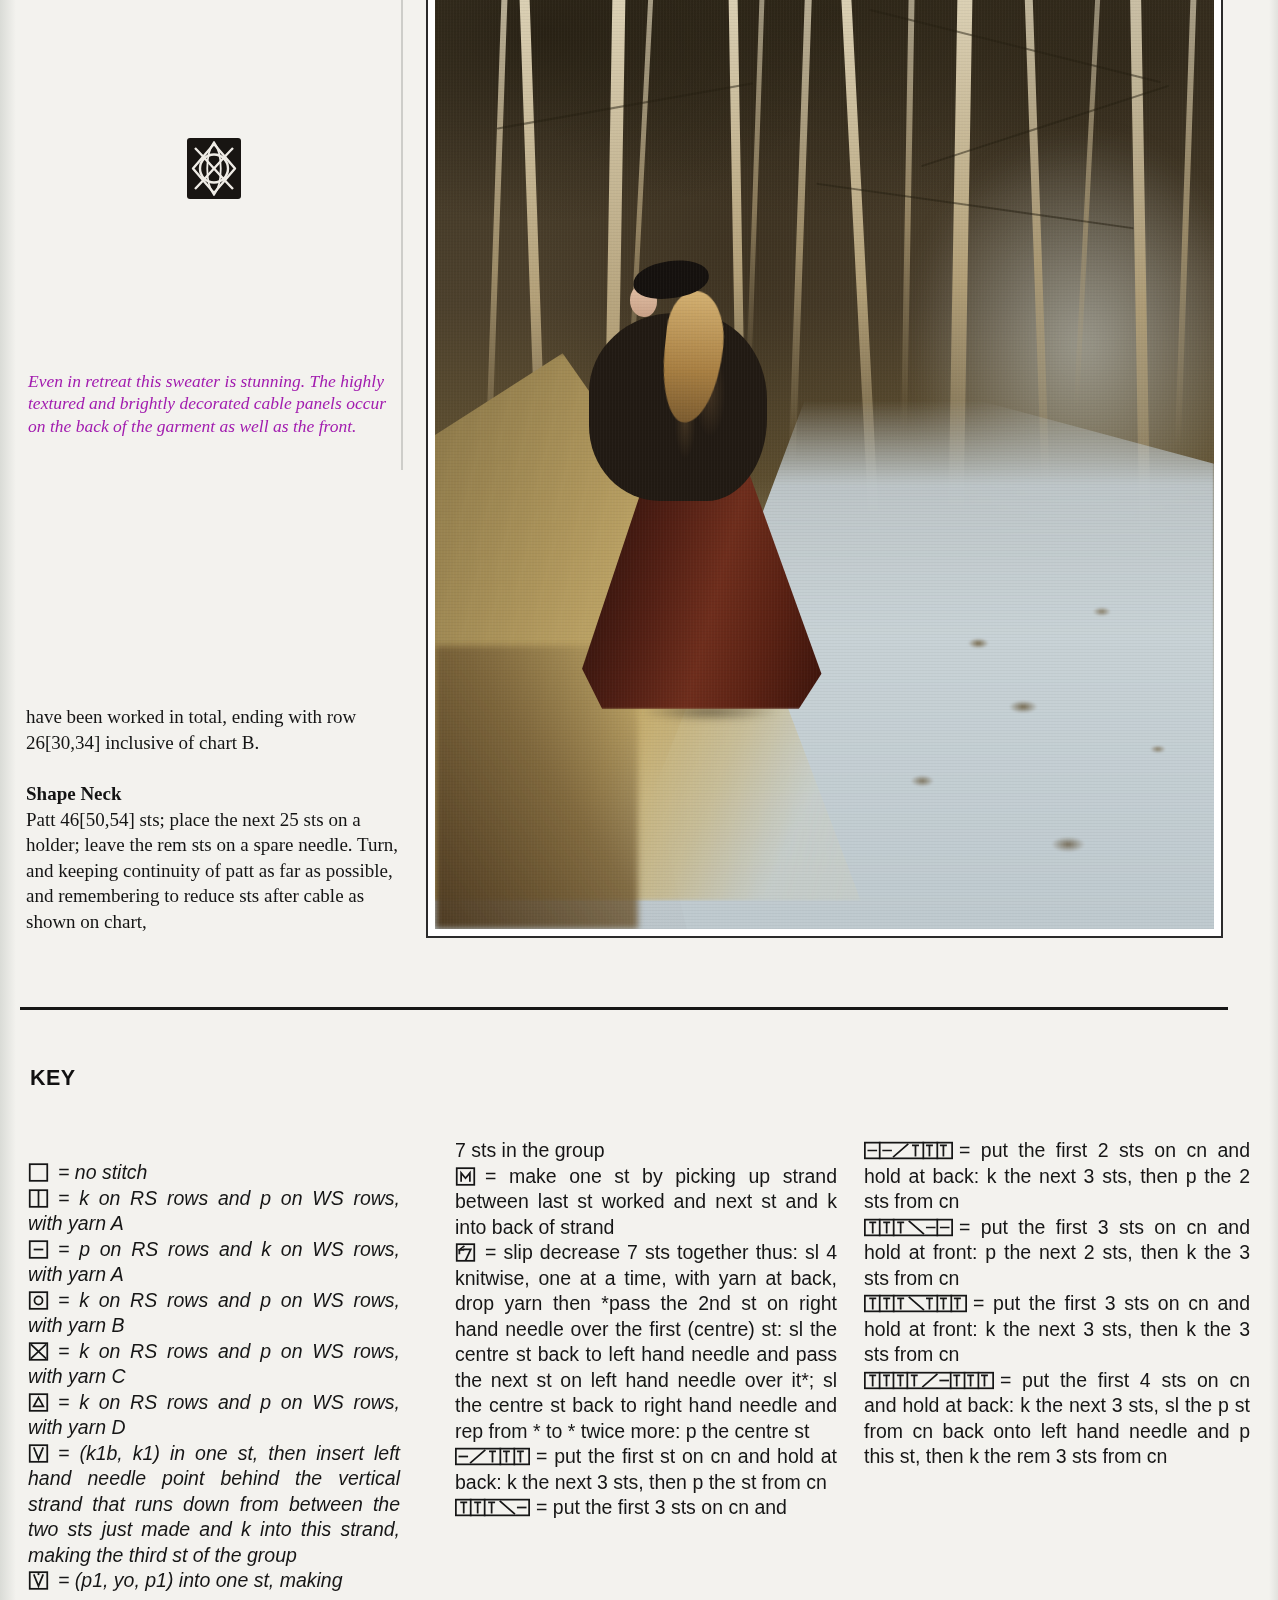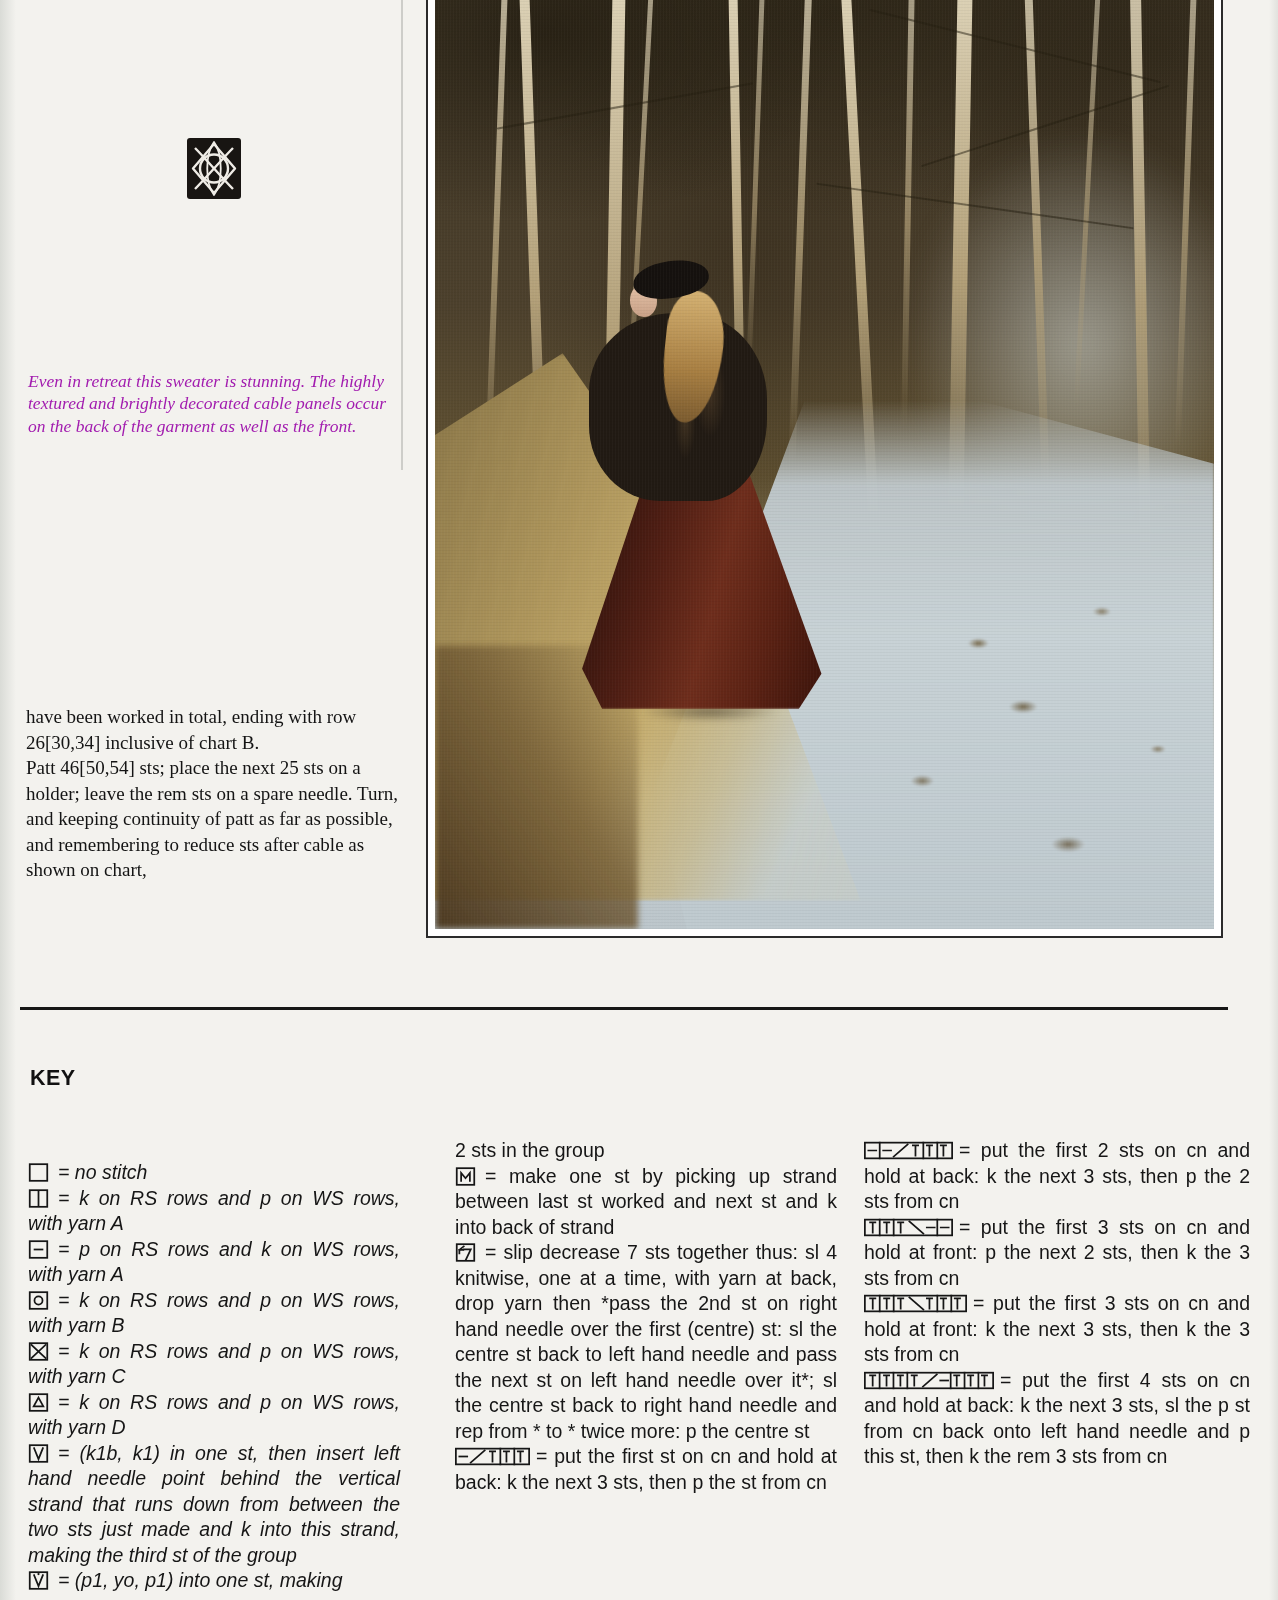--- a/index.html
+++ b/index.html
@@ -163,20 +163,21 @@
     <path d="M9 11 C 19 21, 37 42, 47 52"></path>
     <path d="M47 11 C 37 21, 19 42, 9 52"></path>
     <path d="M28 5 C 37 17, 37 46, 28 58 C 19 46, 19 17, 28 5 Z" stroke-width="1.8"></path>
   </g>
 </svg>
 
 <p class="caption">Even in retreat this sweater is stunning. The highly textured and brightly decorated cable panels occur on the back of the garment as well as the front.</p>
 
 <div class="instructions">
   <p>have been worked in total, ending with row 26[30,34] inclusive of chart B.</p>
+  <p class="head">Shape Neck</p>
   <p>Patt 46[50,54] sts; place the next 25 sts on a holder; leave the rem sts on a spare needle. Turn, and keeping continuity of patt as far as possible, and remembering to reduce sts after cable as shown on chart,</p>
 </div>
 
 <div class="frame">
   <div class="photo">
     <div class="canopy"></div>
     <div class="glade"></div>
 
     <div class="trunk" style="left:58px;width:6px;height:56%;transform:rotate(2deg);opacity:.8"></div>
     <div class="trunk" style="left:94px;width:10px;height:62%;transform:rotate(-2deg)"></div>
@@ -248,38 +249,47 @@
     <svg class="sq" viewBox="0 0 24 24">
         <use href="#g-v"></use>
       </svg><span>= (k1b, k1) in one st, then insert left hand needle point behind the vertical strand that runs down from between the two sts just made and k into this strand, making the third st of the group</span></p>
   <p>
     <svg class="sq" viewBox="0 0 24 24">
         <use href="#g-vdot"></use>
       </svg><span>= (p1, yo, p1) into one st, making</span></p>
 </div>
 
 <div class="kcol kcol2">
-  <p><span>2 sts in the group</span></p>
+  <p><span>7 sts in the group</span></p>
   <p>
     <svg class="sq" viewBox="0 0 24 24">
         <use href="#g-m"></use>
       </svg><span>= make one st by picking up strand between last st worked and next st and k into back of strand</span></p>
   <p>
     <svg class="sq" viewBox="0 0 24 24">
         <use href="#g-s7"></use>
       </svg><span>= slip decrease 7 sts together thus: sl 4 knitwise, one at a time, with yarn at back, drop yarn then *pass the 2nd st on right hand needle over the first (centre) st: sl the centre st back to left hand needle and pass the next st on left hand needle over it*; sl the centre st back to right hand needle and rep from * to * twice more: p the centre st</span></p>
   <p>
     <svg class="cb" style="width:75px" viewBox="0 0 86 24">
       <rect x="1" y="3" width="84" height="18" class="sym-stroke"></rect>
       <line x1="52" y1="3" x2="52" y2="21" class="sym-stroke"></line>
         <line x1="68" y1="3" x2="68" y2="21" class="sym-stroke"></line>
       <line x1="5" y1="12" x2="14" y2="12" class="sym-stroke"></line>
       <line x1="18" y1="19" x2="34" y2="5" class="sym-stroke"></line>
       <path d="M40 6h6M43 6v12 M56 6h6M59 6v12 M72 6h6M75 6v12" class="sym-stroke"></path>
     </svg><span>= put the first st on cn and hold at back: k the next 3 sts, then p the st from cn</span></p>
+  <p>
+    <svg class="cb" style="width:75px" viewBox="0 0 86 24">
+      <rect x="1" y="3" width="84" height="18" class="sym-stroke"></rect>
+      <line x1="18" y1="3" x2="18" y2="21" class="sym-stroke"></line>
+        <line x1="34" y1="3" x2="34" y2="21" class="sym-stroke"></line>
+      <path d="M7 6h6M10 6v12 M23 6h6M26 6v12 M39 6h6M42 6v12" class="sym-stroke"></path>
+      <line x1="52" y1="5" x2="68" y2="19" class="sym-stroke"></line>
+      <line x1="72" y1="12" x2="81" y2="12" class="sym-stroke"></line>
+    </svg><span>= put the first 3 sts on cn and</span></p>
 </div>
 
 <div class="kcol kcol3">
   <p>
     <svg class="cb" style="width:89px" viewBox="0 0 102 24">
       <rect x="1" y="3" width="100" height="18" class="sym-stroke"></rect>
       <line x1="18" y1="3" x2="18" y2="21" class="sym-stroke"></line>
       <line x1="68" y1="3" x2="68" y2="21" class="sym-stroke"></line>
         <line x1="84" y1="3" x2="84" y2="21" class="sym-stroke"></line>
       <path d="M5 12h9 M22 12h9" class="sym-stroke"></path>

